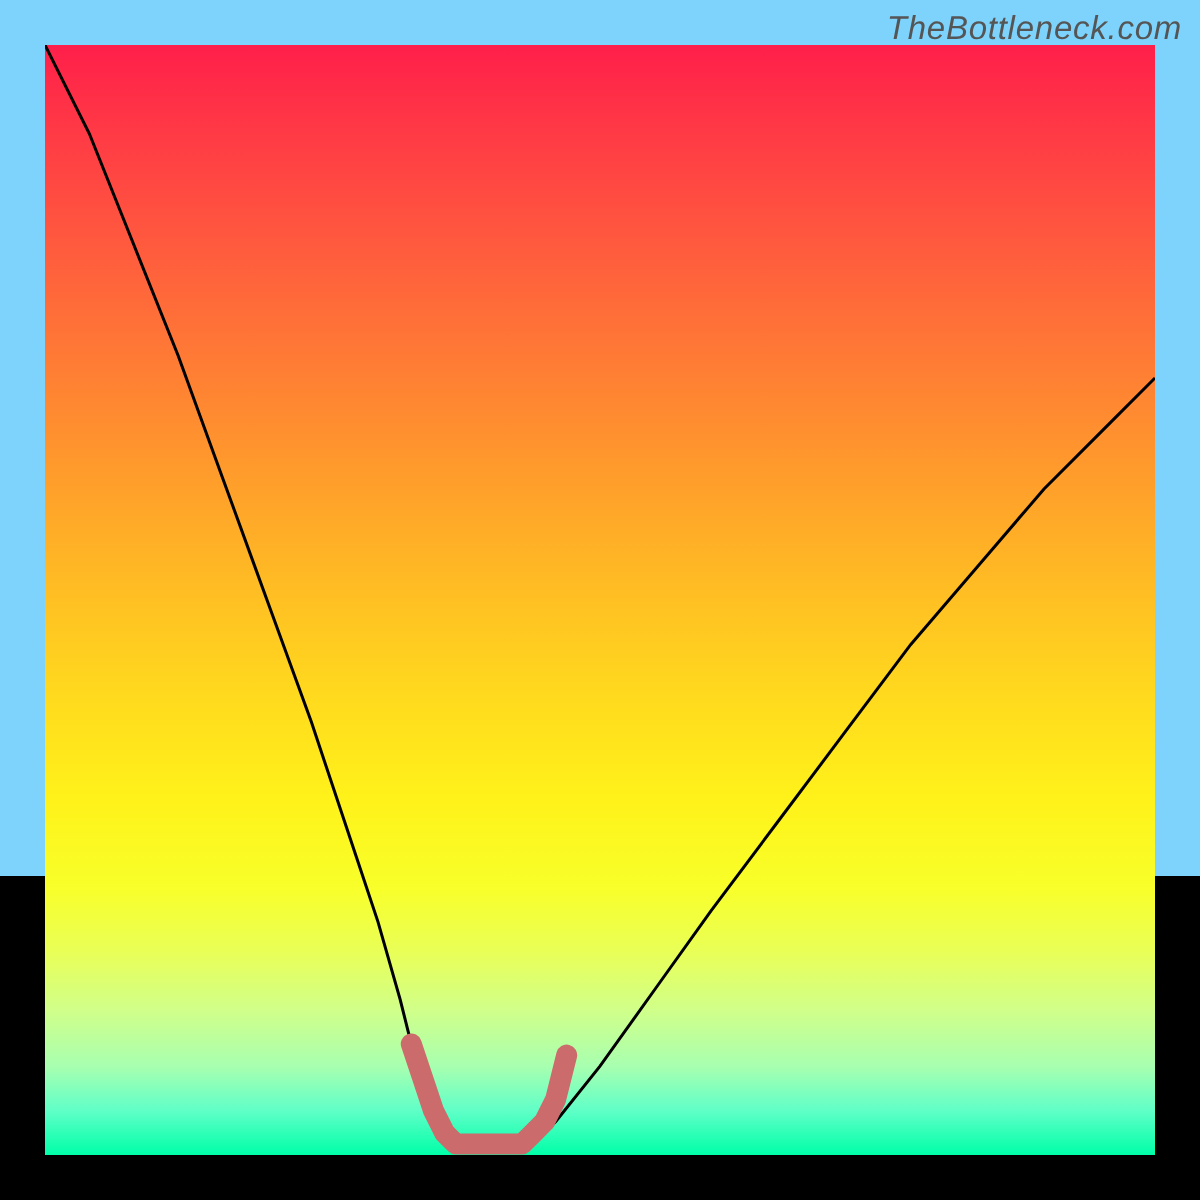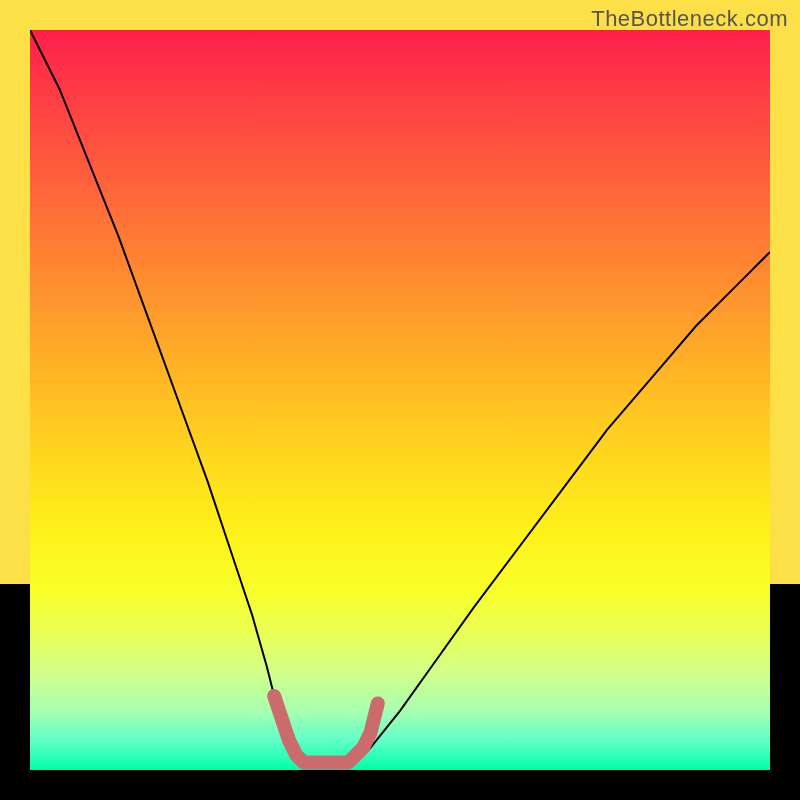--- a/index.html
+++ b/index.html
@@ -2,21 +2,22 @@
 <html><head>
   <meta charset="utf-8">
   <style>
     * { margin: 0; padding: 0; box-sizing: border-box; }
     html, body { width: 800px; height: 800px; overflow: hidden; }
     body { background: #000; font-family: Arial, sans-serif; }
     .container {
       width: 800px;
       height: 584px;
       position: relative;
-      background: #fde047;
+      background: #7dd3fc;
+      font-style: italic;
     }
     .watermark {
       position: absolute;
       top: 6px;
       right: 12px;
       color: #555;
       font-size: 22px;
       font-weight: 500;
       letter-spacing: 0.5px;
       z-index: 10;

